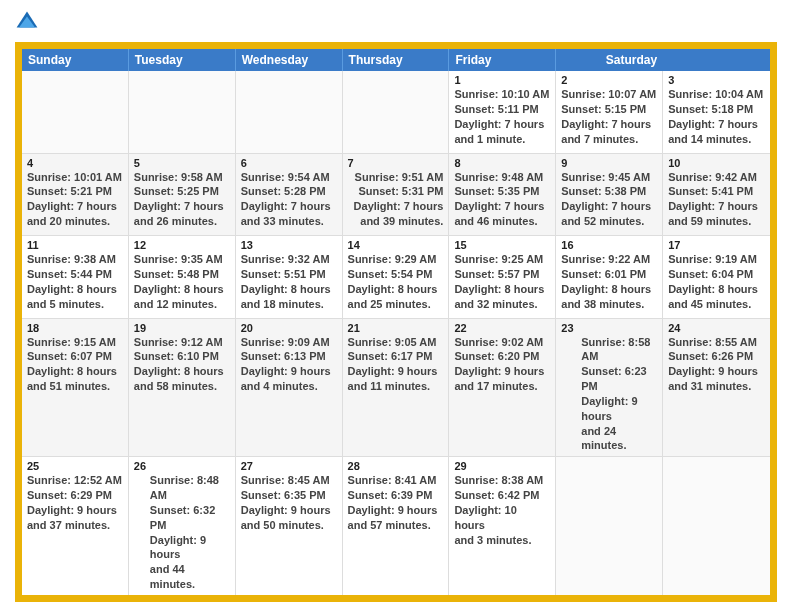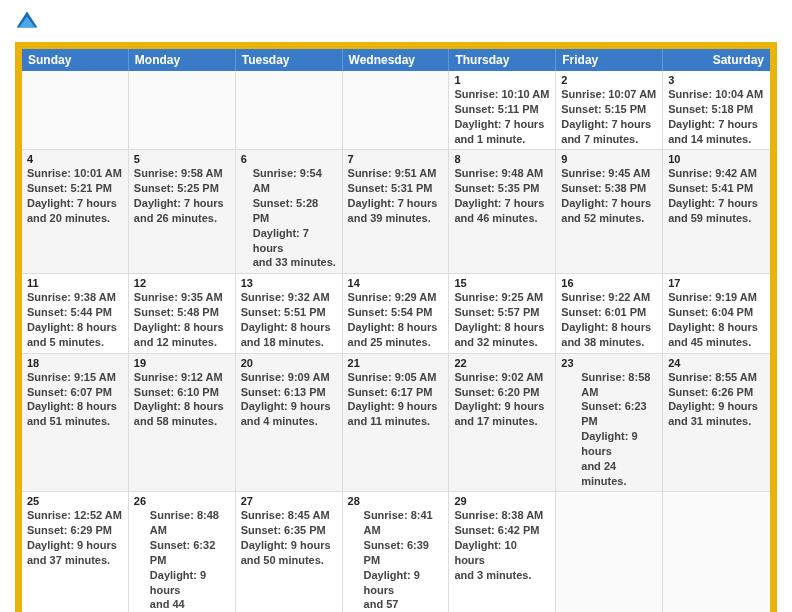--- a/index.html
+++ b/index.html
@@ -123,21 +123,20 @@
     </div>
     <div class="title-block">
       <div class="month-title"></div>
       <div class="location"></div>
     </div>
   </div>
 
   <div class="calendar">
     <div class="cal-header">
     <div class="cal-header-cell">Sunday</div>
-        <div class="cal-header-cell">Monday</div>
         <div class="cal-header-cell">Tuesday</div>
         <div class="cal-header-cell">Wednesday</div>
         <div class="cal-header-cell">Thursday</div>
         <div class="cal-header-cell">Friday</div>
         <div class="cal-header-cell">Saturday</div>
       </div>
     <div class="cal-body">
     <div class="cal-row">
           <div class="cal-cell empty"></div>
           <div class="cal-cell empty"></div>
@@ -175,28 +174,28 @@
           </div>
           <div class="cal-cell alt-bg">
             <div class="day-num">5</div>
             <div class="cell-text" style="white-space: pre-line;">Sunrise: 9:58 AM
 Sunset: 5:25 PM
 Daylight: 7 hours
 and 26 minutes.</div>
           </div>
           <div class="cal-cell alt-bg">
             <div class="day-num">6</div>
-            <div class="cell-text" style="white-space: pre-line; margin-left: 12px;">Sunrise: 9:54 AM
+            <div class="cell-text" style="white-space: pre-line;">Sunrise: 9:54 AM
 Sunset: 5:28 PM
 Daylight: 7 hours
 and 33 minutes.</div>
           </div>
           <div class="cal-cell alt-bg">
             <div class="day-num">7</div>
-            <div class="cell-text" style="white-space: pre-line;">Sunrise: 9:51 AM
+            <div class="cell-text" style="white-space: pre-line; text-align: right;">Sunrise: 9:51 AM
 Sunset: 5:31 PM
 Daylight: 7 hours
 and 39 minutes.</div>
           </div>
           <div class="cal-cell alt-bg">
             <div class="day-num">8</div>
             <div class="cell-text" style="white-space: pre-line;">Sunrise: 9:48 AM
 Sunset: 5:35 PM
 Daylight: 7 hours
 and 46 minutes.</div>
@@ -335,21 +334,21 @@
           </div>
           <div class="cal-cell">
             <div class="day-num">27</div>
             <div class="cell-text" style="white-space: pre-line;">Sunrise: 8:45 AM
 Sunset: 6:35 PM
 Daylight: 9 hours
 and 50 minutes.</div>
           </div>
           <div class="cal-cell">
             <div class="day-num">28</div>
-            <div class="cell-text" style="white-space: pre-line; margin-left: 16px;">Sunrise: 8:41 AM
+            <div class="cell-text" style="white-space: pre-line;">Sunrise: 8:41 AM
 Sunset: 6:39 PM
 Daylight: 9 hours
 and 57 minutes.</div>
           </div>
           <div class="cal-cell">
             <div class="day-num">29</div>
             <div class="cell-text" style="white-space: pre-line;">Sunrise: 8:38 AM
 Sunset: 6:42 PM
 Daylight: 10 hours
 and 3 minutes.</div>

